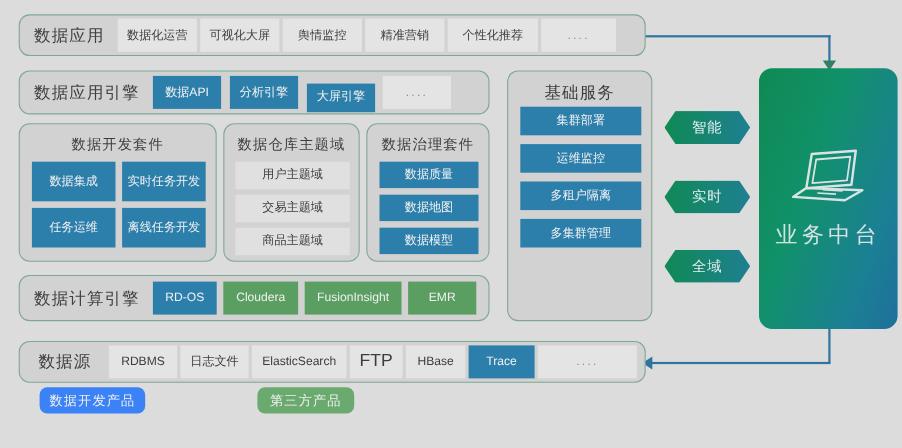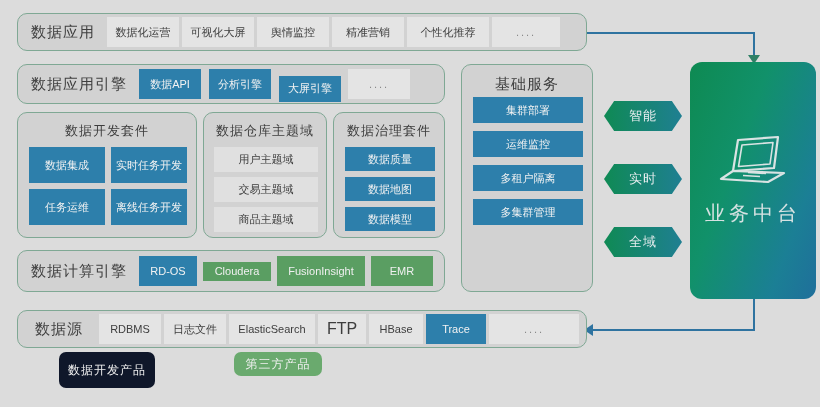--- a/index.html
+++ b/index.html
@@ -141,21 +141,21 @@
       <div class="chip chip-blue" style="width:90px; height:24px; font-size:11px;">数据质量</div>
       <div class="chip chip-blue" style="width:90px; height:24px; font-size:11px;">数据地图</div>
       <div class="chip chip-blue" style="width:90px; height:24px; font-size:11px;">数据模型</div>
     </div>
   </div>
 
   <div class="group" style="left:17px; top:250px; width:428px; height:42px;">
     <div class="row-flex" style="left:0; top:0; width:428px; height:40px; padding:0 5px;">
       <div class="group-label" style="width:112px; text-align:center;">数据计算引擎</div>
       <div class="chip chip-blue" style="width:58px; height:30px; font-size:11px; margin-left:4px;">RD-OS</div>
-      <div class="chip chip-green" style="width:68px; height:19px; font-size:11px; margin-left:6px;">Cloudera</div>
+      <div class="chip chip-green" style="width:68px; height:30px; font-size:11px; margin-left:6px;">Cloudera</div>
       <div class="chip chip-green" style="width:88px; height:30px; font-size:11px; margin-left:6px;">FusionInsight</div>
       <div class="chip chip-green" style="width:62px; height:30px; font-size:11px; margin-left:6px;">EMR</div>
     </div>
   </div>
 
   <div class="group" style="left:17px; top:310px; width:570px; height:38px;">
     <div class="row-flex" style="left:0; top:0; width:570px; height:36px; padding:0 4px;">
       <div class="group-label" style="width:74px; text-align:center;">数据源</div>
       <div class="chip chip-gray" style="width:62px; height:30px; font-size:11px; margin-left:3px;">RDBMS</div>
       <div class="chip chip-gray" style="width:62px; height:30px; font-size:11px; margin-left:3px;">日志文件</div>
@@ -193,20 +193,20 @@
         <path d="M22 6 L62 3 L58 34 L17 37 Z"></path>
         <path d="M26 11 L57 8.5 L54 30 L22.5 32.5 Z" stroke-width="1.6"></path>
         <path d="M17 37 L5 45 L52 48 L68 39 Z"></path>
         <path d="M27 41.5 L44 42.5" stroke-width="1.5"></path>
         <path d="M32 38.5 L50 39.5" stroke-width="1.5"></path>
       </svg>
     </span>
     <span class="biz-label">业务中台</span>
   </div>
 
-  <div class="legend-pill" style="left:59px; top:352px; width:96px; height:36px; background:#0f172a;">
+  <div class="legend-pill" style="left:36px; top:352px; width:96px; height:24px; background:#3b82f6;">
     <span>数据开发产品</span>
   </div>
   <div class="legend-pill" style="left:234px; top:352px; width:88px; height:24px; background:#6aaa6e;">
     <span>第三方产品</span>
   </div>
 
 </div>
 
 </body></html>

